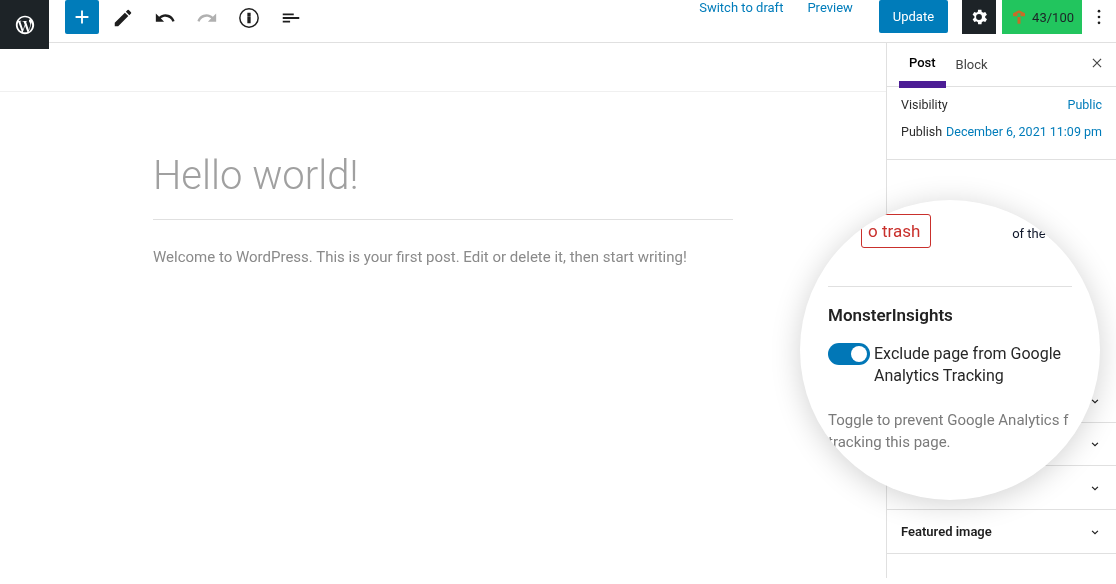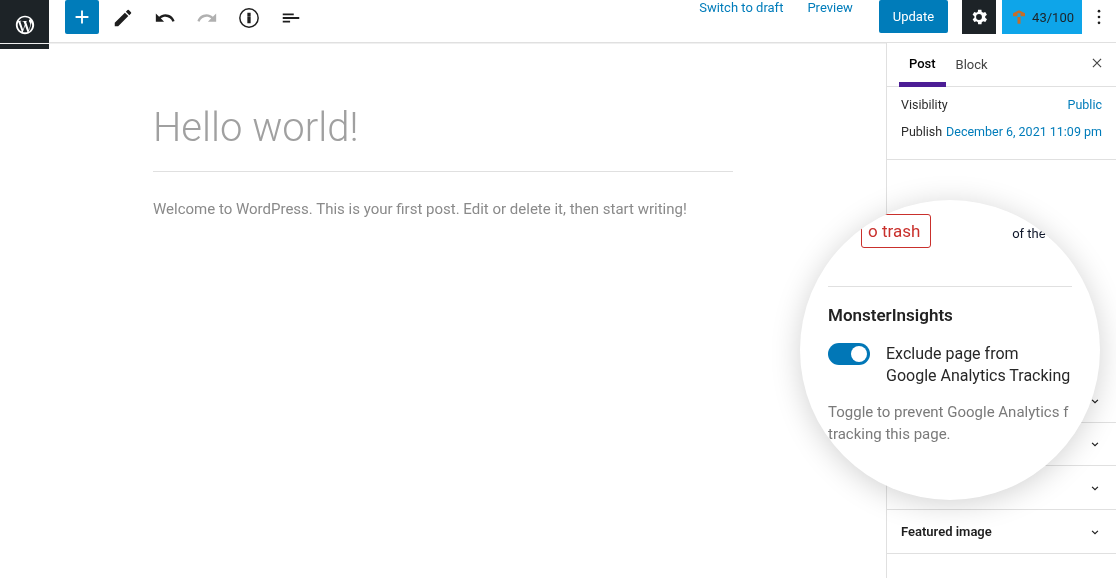--- a/index.html
+++ b/index.html
@@ -11,54 +11,54 @@
 .add-block { width: 34px; height: 34px; background: #007cba; display: flex; align-items: center; justify-content: center; margin-left: 16px; border-radius: 2px; cursor: pointer; }
 .add-block svg { width: 22px; height: 22px; fill: #fff; }
 .toolbar-icon { width: 36px; height: 36px; display: flex; align-items: center; justify-content: center; margin-left: 6px; cursor: pointer; }
 .toolbar-icon svg { width: 22px; height: 22px; fill: #1e1e1e; }
 .toolbar-icon.disabled svg { fill: #b0b0b0; }
 .topbar-spacer { flex: 1; }
 .topbar-link { color: #007cba; font-size: 13px; padding: 0 12px; cursor: pointer; }
 .update-btn { background: #007cba; color: #fff; font-size: 13px; padding: 9px 14px; border-radius: 2px; margin: 0 14px; cursor: pointer; }
 .gear-btn { width: 34px; height: 34px; background: #1d2327; display: flex; align-items: center; justify-content: center; margin-right: 6px; cursor: pointer; }
 .gear-btn svg { width: 20px; height: 20px; fill: #fff; }
-.heal-badge { background: #0ea5e9; display: flex; align-items: center; height: 34px; padding: 6px 8px; font-size: 13px; color: #1d2327; cursor: pointer; }
+.heal-badge { background: #22c55e; display: flex; align-items: center; height: 34px; padding: 6px 8px; font-size: 13px; color: #1d2327; cursor: pointer; }
 .heal-badge svg { width: 18px; height: 18px; fill: #c76d28; margin-right: 4px; }
 .kebab { width: 34px; height: 34px; display: flex; align-items: center; justify-content: center; cursor: pointer; }
 .kebab svg { width: 20px; height: 20px; fill: #1e1e1e; }
 
 .main-area { display: flex; height: calc(100% - 49px); }
-.editor { flex: 1; padding-top: 40px; border-top: 1px solid #f0f0f0; }
+.editor { flex: 1; padding-top: 40px; border-top: 1px solid #f0f0f0; margin-top: 48px; }
 .editor-inner { max-width: 580px; margin: 0 auto; }
 .post-title { font-size: 40px; font-weight: 300; color: #a0a0a0; padding: 20px 0; }
 .title-divider { border: none; border-top: 1px solid #e0e0e0; margin-bottom: 28px; }
 .post-body { font-size: 15px; color: #8a8a8a; }
 
 .sidebar { width: 230px; border-left: 1px solid #e0e0e0; position: relative; }
 .tabs { display: flex; align-items: center; height: 44px; border-bottom: 1px solid #e0e0e0; padding: 0 12px; }
 .tab { font-size: 13px; padding: 14px 10px; cursor: pointer; color: #444; }
-.tab.active { color: #000; border-bottom: 5px solid #4c1d95; padding-bottom: 11px; font-weight: 500; }
+.tab.active { color: #000; border-bottom: 7px solid #4c1d95; padding-bottom: 11px; font-weight: 500; }
 .tabs-close { margin-left: auto; cursor: pointer; }
 .tabs-close svg { width: 14px; height: 14px; fill: #444; }
 
 .panel { border-bottom: 1px solid #e0e0e0; }
 .panel-header { display: flex; align-items: center; justify-content: space-between; padding: 14px 14px; cursor: pointer; }
 .panel-title { font-size: 13px; font-weight: 600; color: #1e1e1e; }
 .panel-header svg { width: 14px; height: 14px; fill: #1e1e1e; }
 .panel-body { padding: 4px 14px 14px; }
 .panel-row { display: flex; justify-content: space-between; font-size: 12.5px; padding: 6px 0; }
 .panel-label { color: #2c2c2c; }
 .panel-value { color: #007cba; cursor: pointer; }
 
 .magnify { position: absolute; width: 300px; height: 300px; border-radius: 50%; background: #fff; box-shadow: 0 4px 30px rgba(0,0,0,0.18); left: 800px; top: 200px; overflow: hidden; padding: 26px 28px; }
 .mag-trash { position: absolute; top: 14px; left: 61px; border: 1.5px solid #c9302c; color: #c9302c; padding: 6px 10px 6px 6px; font-size: 17px; border-radius: 3px; white-space: nowrap; }
 .mag-blog { position: absolute; top: 26px; right: 26px; font-size: 13px; color: #0f172a; }
 .mag-rule { border: none; border-top: 1px solid #e0e0e0; margin: 60px 0 18px; }
 .mag-title { font-size: 17px; font-weight: 600; color: #222; margin-bottom: 18px; }
-.mag-toggle-row { display: flex; align-items: flex-start; gap: 16px; margin-bottom: 16px; }
+.mag-toggle-row { display: flex; align-items: flex-start; gap: 4px; margin-bottom: 24px; }
 .toggle { width: 42px; height: 22px; background: #0177b7; border-radius: 11px; position: relative; flex-shrink: 0; cursor: pointer; }
 .toggle::after { content: ""; position: absolute; width: 16px; height: 16px; background: #fff; border-radius: 50%; top: 3px; right: 3px; }
 .mag-toggle-label { font-size: 16px; color: #272727; line-height: 1.35; }
 .mag-desc { font-size: 15px; color: #7a7a7a; line-height: 1.45; margin-top: 12px; }
 </style>
 </head>
 <body>
 
 <div class="topbar">
   <div class="wp-logo">

